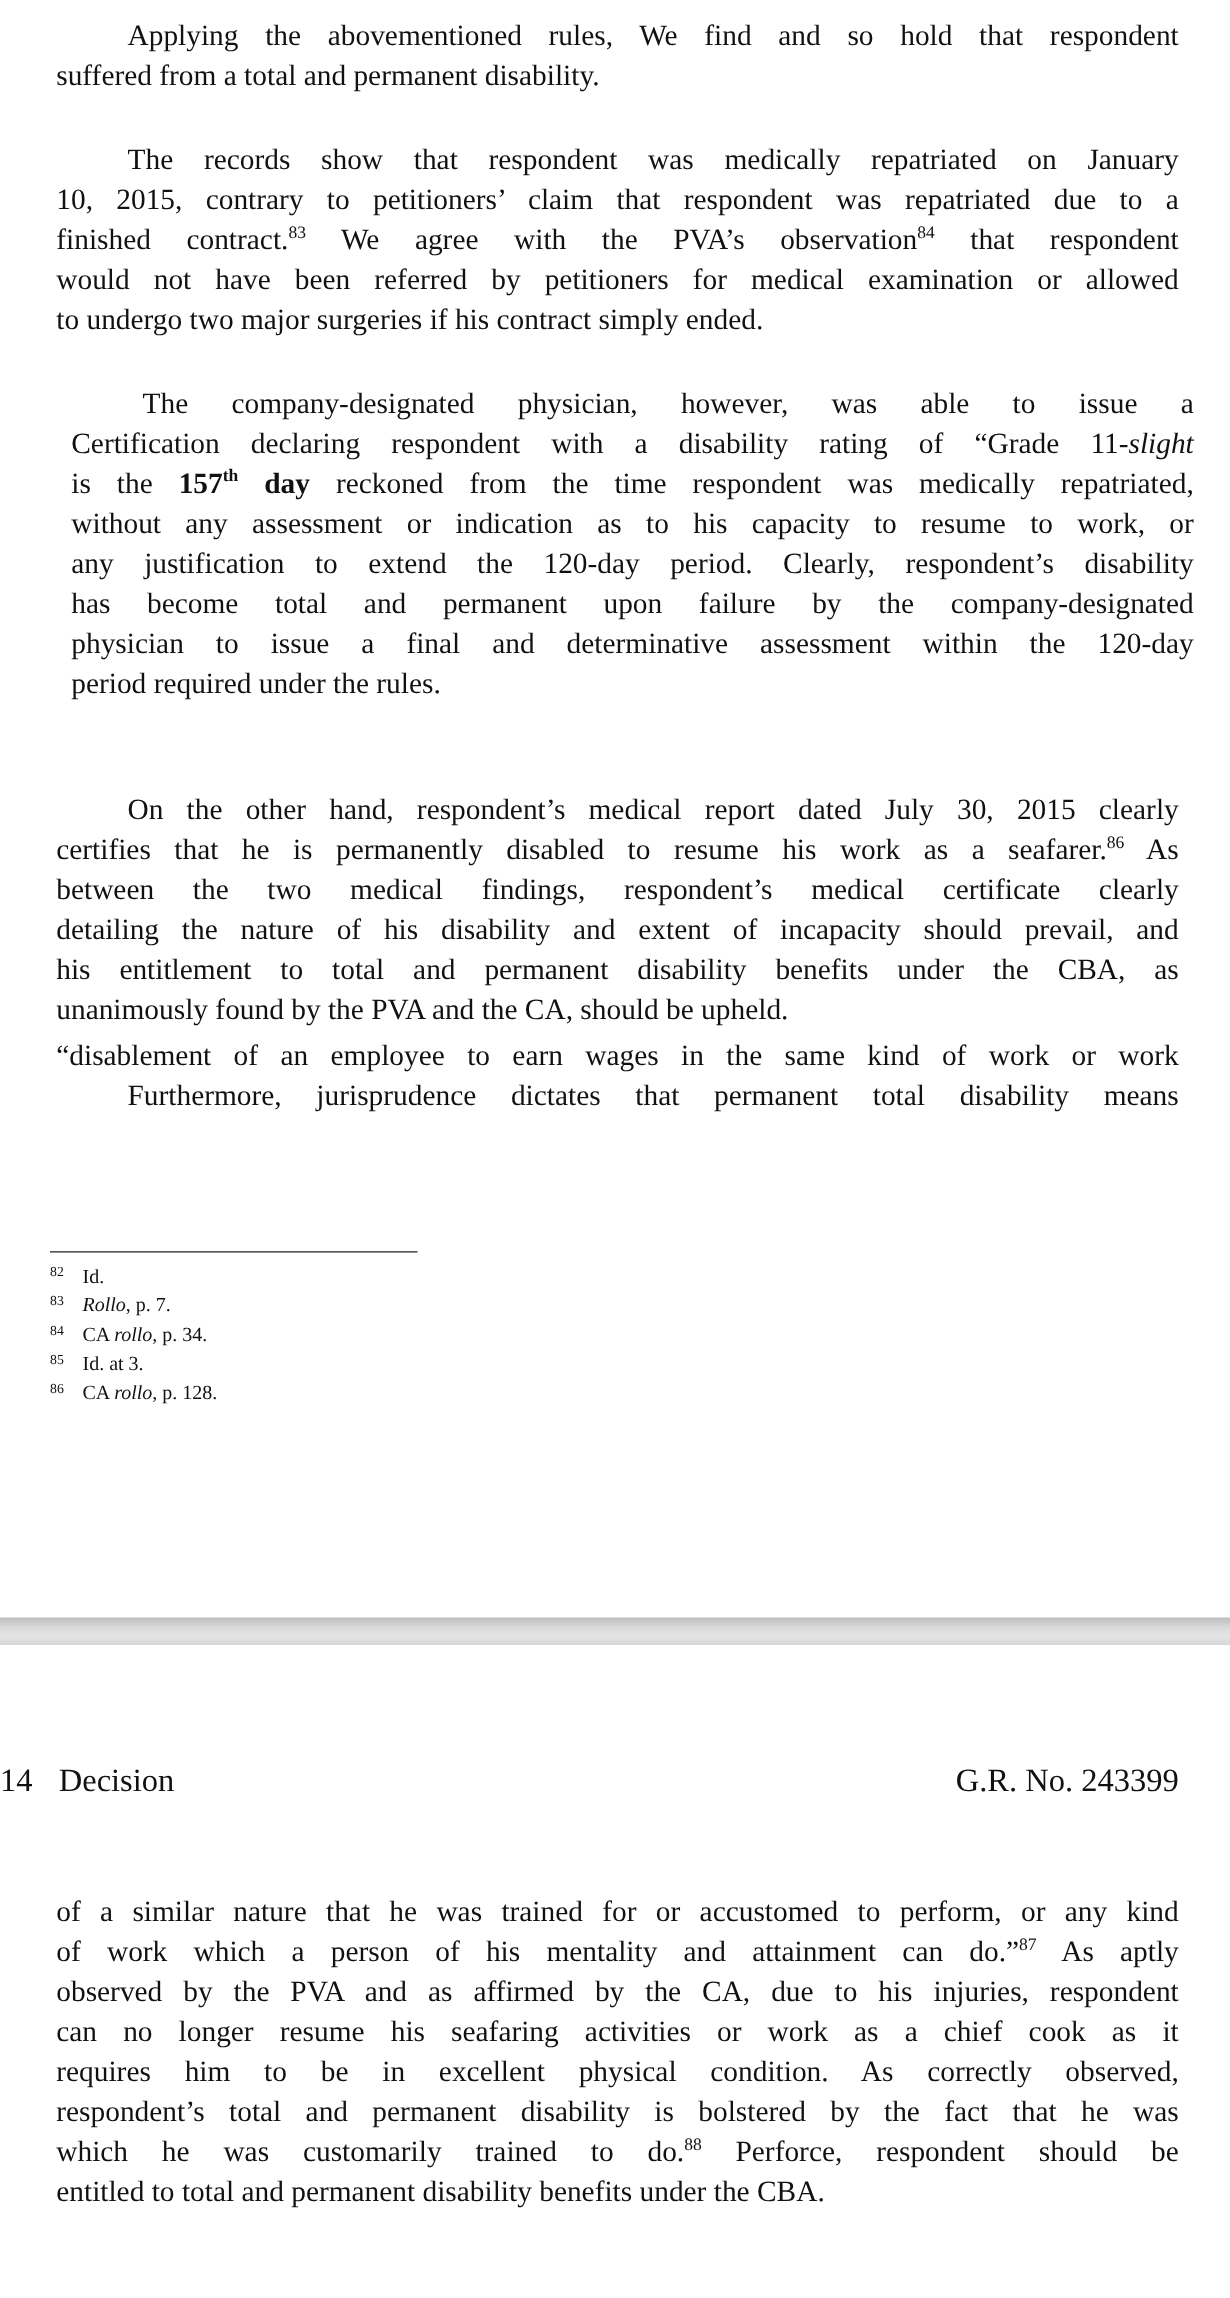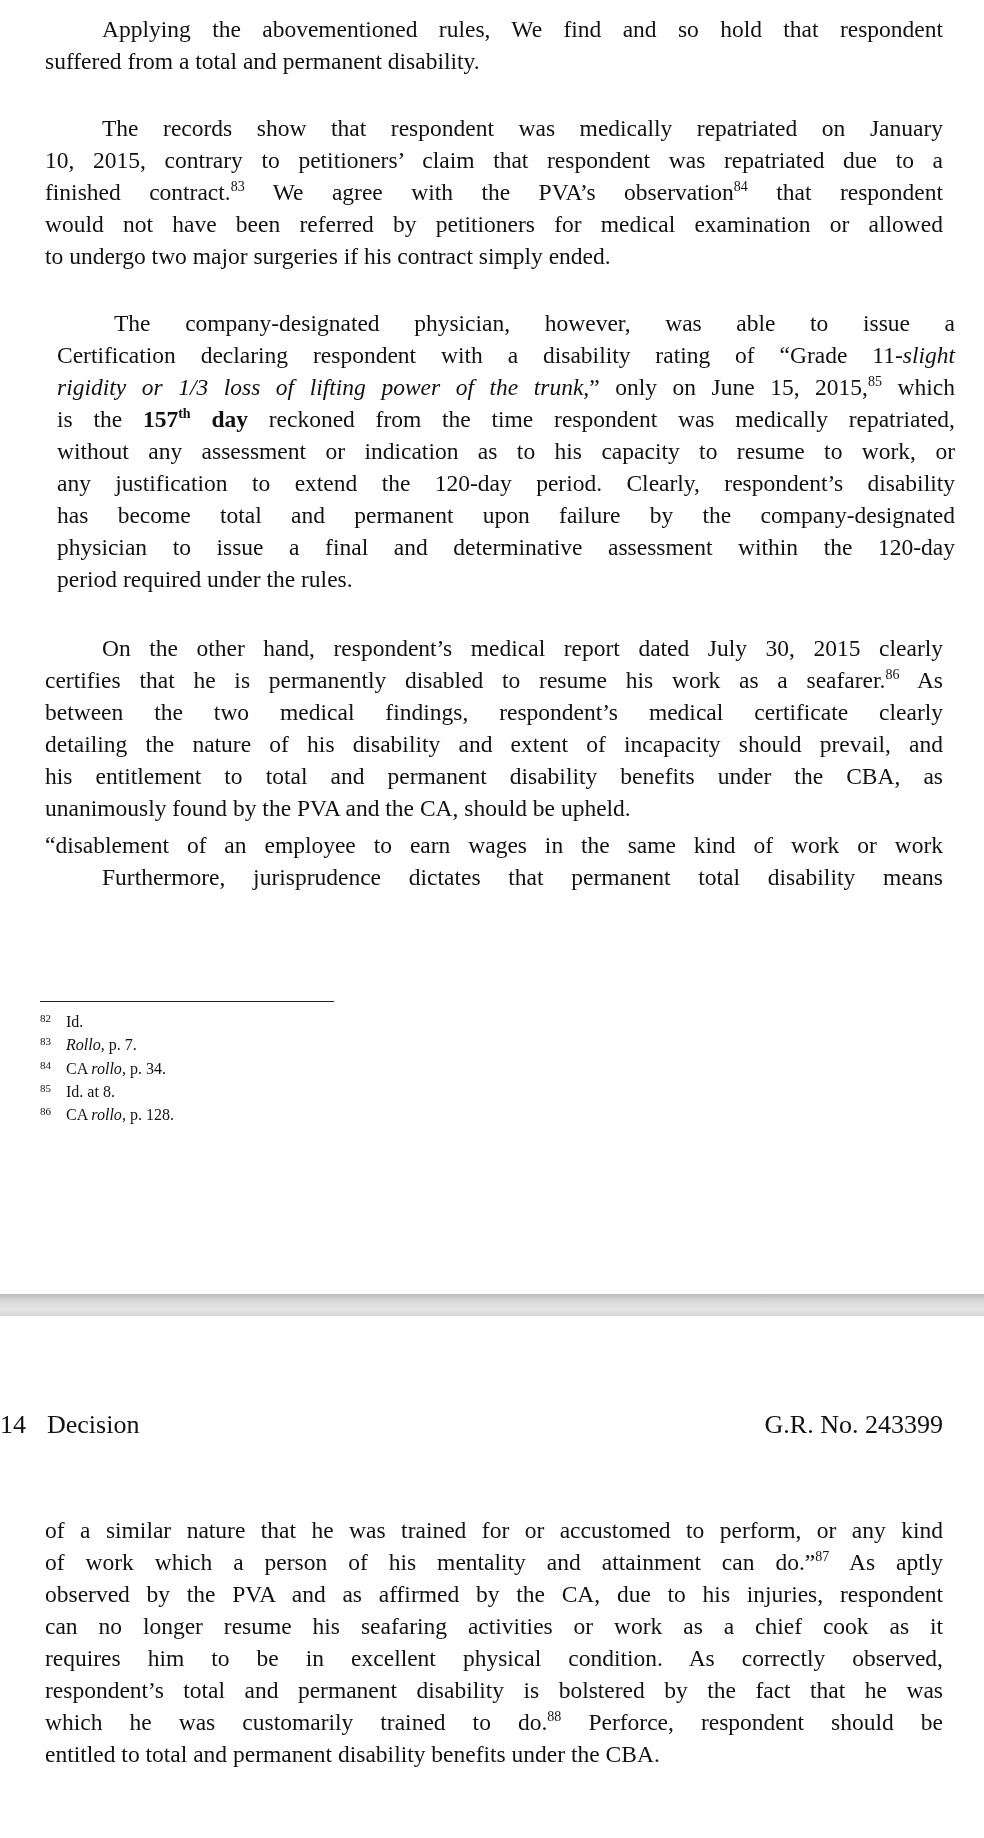--- a/index.html
+++ b/index.html
@@ -44,21 +44,20 @@
   <div class="para" id="p2" style="top:112px;">
       <span class="line indent"><span>The records show that respondent was medically repatriated on January</span></span>
       <span class="line"><span>10, 2015, contrary to petitioners’ claim that respondent was repatriated due to a</span></span>
       <span class="line"><span>finished contract.</span><span class="seg-sup">83</span><span> We agree with the PVA’s observation</span><span class="seg-sup">84</span><span> that respondent</span></span>
       <span class="line"><span>would not have been referred by petitioners for medical examination or allowed</span></span>
       <span class="line last"><span>to undergo two major surgeries if his contract simply ended.</span></span>
     </div>
   <div class="para" id="p3" style="top:307px;margin-left:12px;">
       <span class="line indent"><span>The company-designated physician, however, was able to issue a</span></span>
       <span class="line"><span>Certification declaring respondent with a disability rating of “Grade 11-</span><span class="seg-italic">slight</span></span>
-      <span class="line"><span class="seg-italic">rigidity or 1/3 loss of lifting power of the trunk,</span><span>” only on June 15, 2015,</span><span class="seg-sup">85</span><span> which</span></span>
       <span class="line"><span>is the </span><span class="seg-bold">157</span><span class="seg-sup seg-bold">th</span><span class="seg-bold"> day</span><span> reckoned from the time respondent was medically repatriated,</span></span>
       <span class="line"><span>without any assessment or indication as to his capacity to resume to work, or</span></span>
       <span class="line"><span>any justification to extend the 120-day period. Clearly, respondent’s disability</span></span>
       <span class="line"><span>has become total and permanent upon failure by the company-designated</span></span>
       <span class="line"><span>physician to issue a final and determinative assessment within the 120-day</span></span>
       <span class="line last"><span>period required under the rules.</span></span>
     </div>
   <div class="para" id="p4" style="top:632px;">
       <span class="line indent"><span>On the other hand, respondent’s medical report dated July 30, 2015 clearly</span></span>
       <span class="line"><span>certifies that he is permanently disabled to resume his work as a seafarer.</span><span class="seg-sup">86</span><span> As</span></span>
@@ -81,21 +80,21 @@
       <div class="fn">
         <span class="fn-num">83</span>
         <span><span class="fn-italic">Rollo</span><span>, p. 7.</span></span>
       </div>
       <div class="fn">
         <span class="fn-num">84</span>
         <span><span>CA </span><span class="fn-italic">rollo</span><span>, p. 34.</span></span>
       </div>
       <div class="fn">
         <span class="fn-num">85</span>
-        <span><span>Id. at 8.</span></span>
+        <span><span>Id. at 3.</span></span>
       </div>
       <div class="fn">
         <span class="fn-num">86</span>
         <span><span>CA </span><span class="fn-italic">rollo</span><span>, p. 128.</span></span>
       </div>
     </div>
 </div>
 
 <div id="page-gap"></div>
 

